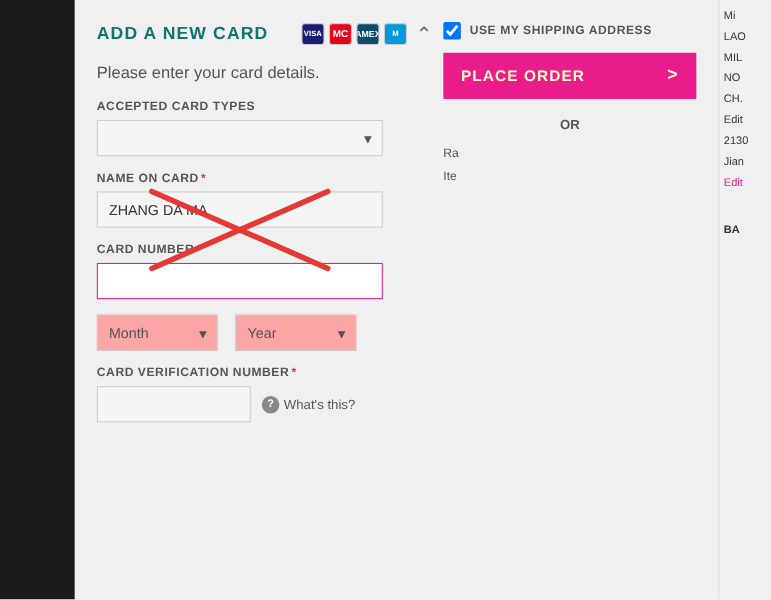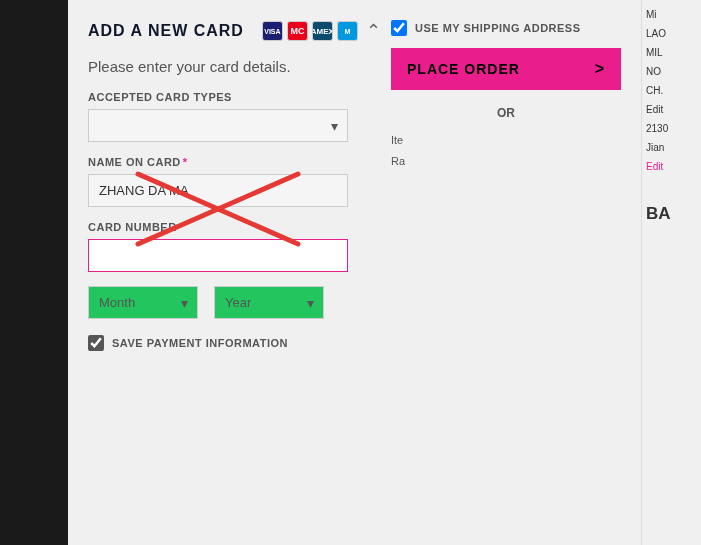--- a/index.html
+++ b/index.html
@@ -24,21 +24,21 @@
     .main-content {
       flex: 1;
       background: #f0f0f0;
       padding: 20px;
       position: relative;
       overflow: hidden;
     }
 
     
     .right-sidebar {
-      width: 60px;
+      width: 48px;
       background: #f0f0f0;
       height: 545px;
       flex-shrink: 0;
       border-left: 1px solid #ddd;
       padding: 8px 4px;
       font-size: 11px;
       color: #333;
     }
 
     .right-sidebar .rs-item {
@@ -52,21 +52,21 @@
     }
 
     .section-header {
       display: flex;
       justify-content: space-between;
       align-items: center;
       margin-bottom: 16px;
     }
 
     .section-title {
-      color: #0f172a;
+      color: #0f766e;
       font-size: 16px;
       font-weight: bold;
       letter-spacing: 1px;
       text-transform: uppercase;
     }
 
     .card-icons {
       display: flex;
       gap: 4px;
       align-items: center;
@@ -141,21 +141,21 @@
     .select-wrapper {
       position: relative;
       display: inline-block;
     }
 
     .select-wrapper select {
       appearance: none;
       -webkit-appearance: none;
       padding: 8px 36px 8px 10px;
       border: 1px solid #ccc;
-      background: #22c55e;
+      background: #fca5a5;
       font-size: 13px;
       color: #555;
       cursor: pointer;
       outline: none;
       min-width: 110px;
     }
 
     .select-wrapper::after {
       content: '▾';
       position: absolute;
@@ -280,21 +280,21 @@
       font-weight: bold;
       color: #555;
       letter-spacing: 0.5px;
       text-transform: uppercase;
     }
 
     .place-order-btn {
       width: 100%;
       padding: 12px 16px;
       background: #e91e8c;
-      color: #000000;
+      color: #fef9c3;
       font-size: 14px;
       font-weight: bold;
       letter-spacing: 1px;
       text-transform: uppercase;
       border: none;
       cursor: pointer;
       display: flex;
       align-items: center;
       justify-content: space-between;
     }
@@ -413,25 +413,33 @@
           <div class="select-wrapper">
             <select>
               <option>Year</option>
               <option>2024</option><option>2025</option><option>2026</option>
               <option>2027</option><option>2028</option><option>2029</option><option>2030</option>
             </select>
           </div>
         </div>
       </div>
 
-
-      <div class="save-row">
-        <input type="checkbox" class="save-checkbox" checked="" style="">
-        <span class="save-label">SAVE PAYMENT INFORMATION</span>
-      </div>
+      <div class="form-section">
+        <label class="form-label">
+          <span>CARD VERIFICATION NUMBER</span><span class="required">*</span>
+        </label>
+        <div class="cvn-row">
+          <input type="text" class="cvn-input" style="">
+          <a href="#" class="whats-this">
+            <span class="help-circle">?</span>
+            <span>What's this?</span>
+          </a>
+        </div>
+      </div>
+
 
     </div>
 
     <div class="right-panel">
 
       <div>
 
         <div class="use-shipping-row">
           <input type="checkbox" checked="" style="width: 16px; height: 16px;">
           <span class="use-shipping-label">USE MY SHIPPING ADDRESS</span>
@@ -440,37 +448,37 @@
         <button class="place-order-btn">
           <span>PLACE ORDER</span>
           <span class="chevron">&gt;</span>
         </button>
       </div>
 
       <div class="or-divider" style="margin-top:16px;">OR</div>
 
       <div class="order-summary">
         <div class="order-item-row">
+          <span>Ra</span>
+            <span></span>
+        </div>
+        <div class="order-item-row">
           <span>Ite</span>
-            <span></span>
-        </div>
-        <div class="order-item-row">
-          <span>Ra</span>
             <span></span>
         </div>
       </div>
 
     </div>
   </div>
 </div>
 
 <div class="right-sidebar">
   <div class="rs-item">Mi</div>
   <div class="rs-item">LAO</div>
   <div class="rs-item">MIL</div>
   <div class="rs-item">NO</div>
   <div class="rs-item">CH.</div>
   <div class="rs-item">Edit</div>
   <div class="rs-item">2130</div>
   <div class="rs-item">Jian</div>
   <div class="rs-item pink" style="color:#e91e8c;cursor:pointer;">Edit</div>
-  <div class="rs-item" style="margin-top:30px;font-weight:bold;font-size:17px;">BA</div>
+  <div class="rs-item" style="margin-top:30px;font-weight:bold;font-size:10px;">BA</div>
 </div>
 
 </body></html>

